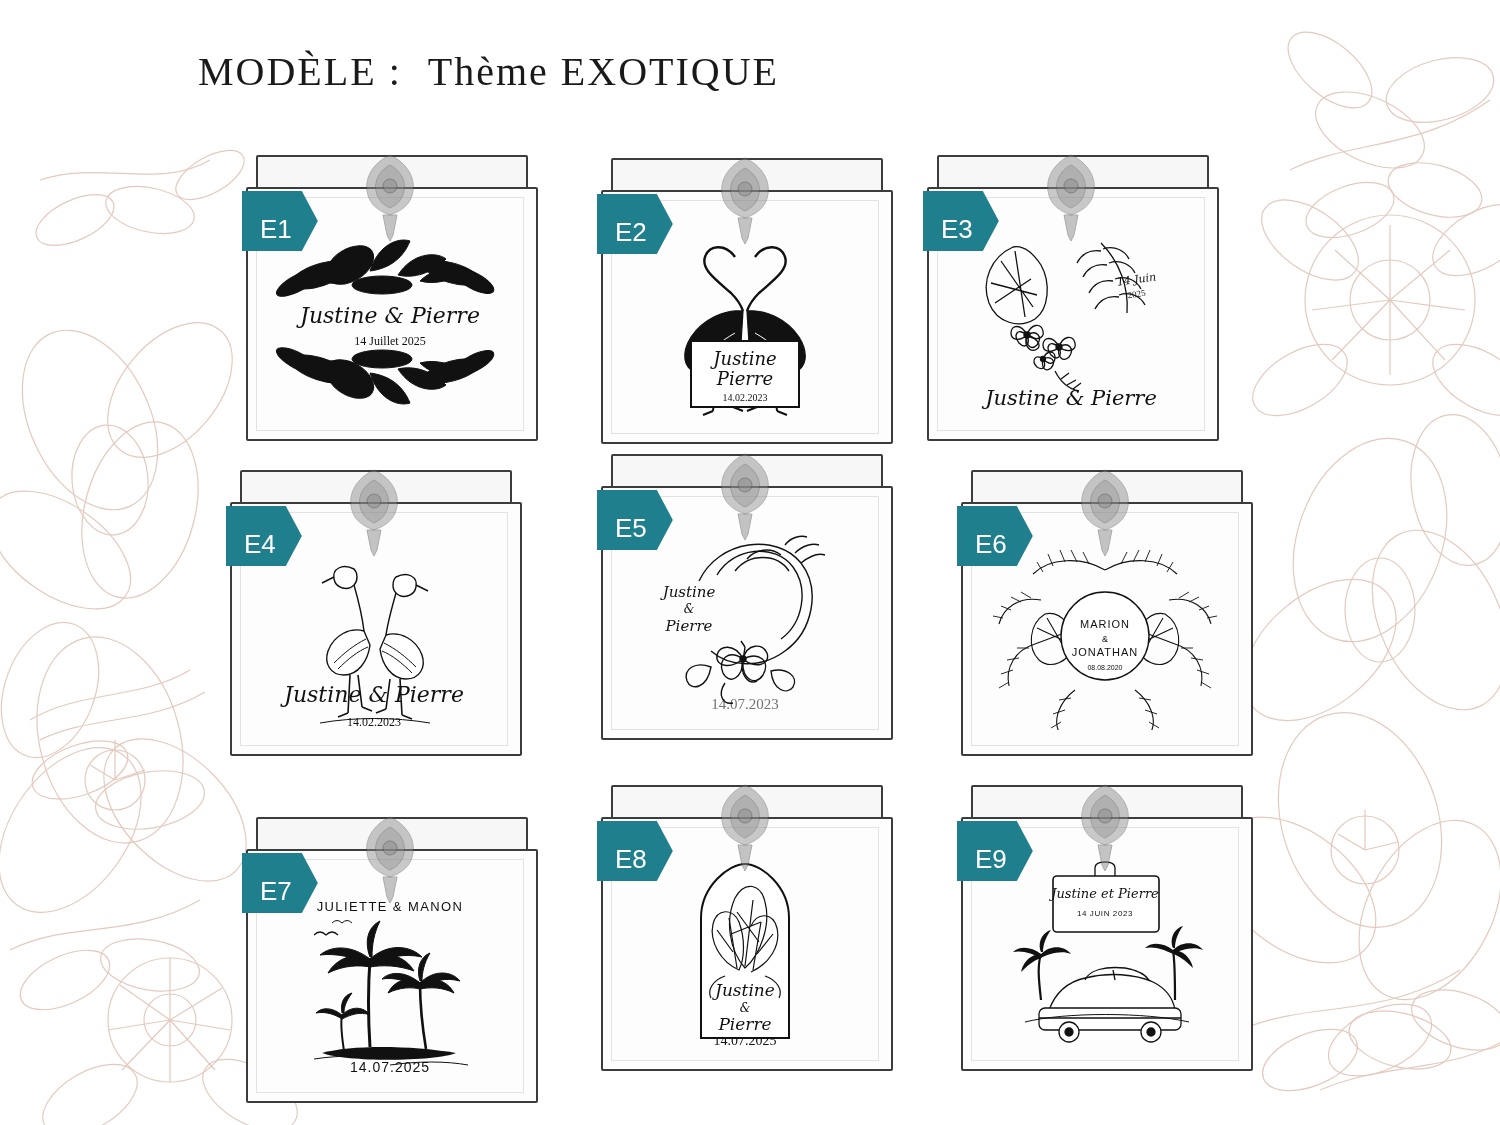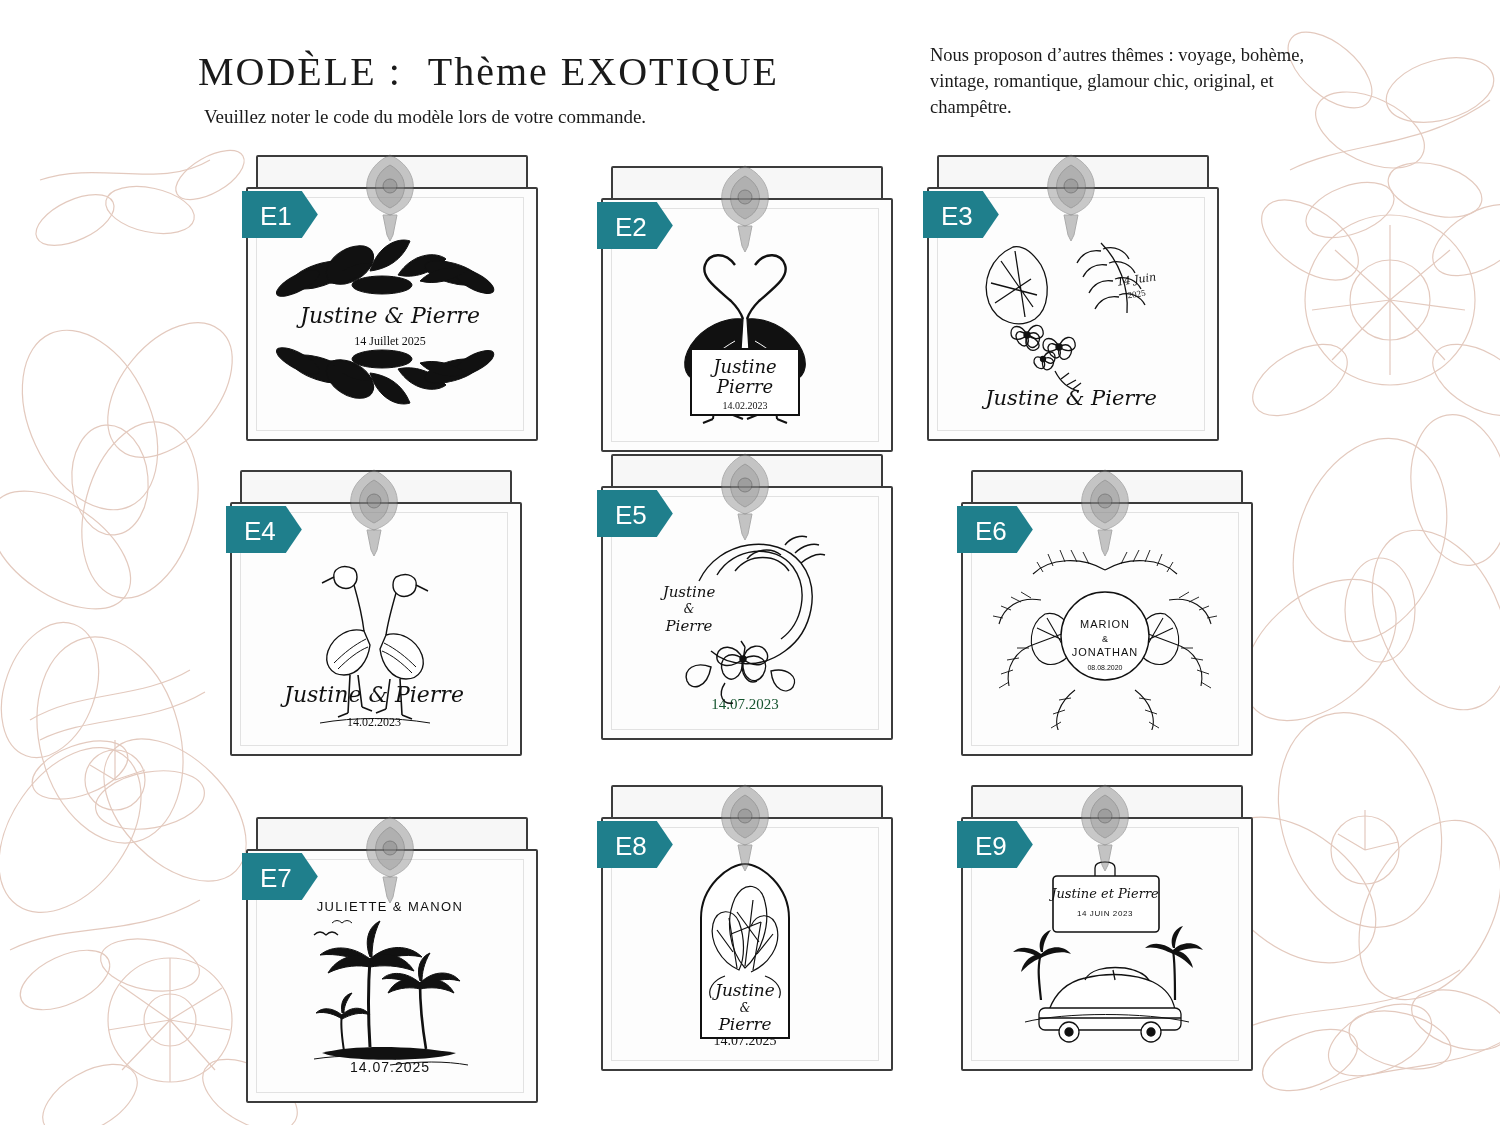--- a/index.html
+++ b/index.html
@@ -129,21 +129,21 @@
     position: absolute;
     left: 2px;
     top: 46px;
     height: 44px;
     background: #1f7f8c;
     color: #ffffff;
     font-family: "Liberation Sans", sans-serif;
     font-size: 26px;
     display: flex;
     align-items: center;
-    padding: 3px 26px 0 18px;
+    padding: 16px 26px 0 18px;
     z-index: 5;
     clip-path: polygon(0 0, calc(100% - 16px) 0, 100% 50%, calc(100% - 16px) 100%, 0 100%);
   }
 
   
   .clasp {
     position: absolute;
     left: 50%;
     transform: translateX(-50%);
     top: 8px;
@@ -260,22 +260,20 @@
       <ellipse cx="30" cy="170" rx="52" ry="28" transform="rotate(-30 30 170)"></ellipse>
       <ellipse cx="190" cy="165" rx="52" ry="28" transform="rotate(30 190 165)"></ellipse>
     </g>
   </g>
 </svg>
 
 <div class="header">
   <div class="title">
     <span class="t-label">MODÈLE :</span><span class="t-theme">Thème EXOTIQUE</span>
   </div>
-  <div class="subtitle">Veuillez noter le code du modèle lors de votre commande.</div>
-  <div class="note">Nous proposon d’autres thêmes : voyage, bohème, vintage, romantique, glamour chic, original, et champêtre.</div>
 </div>
 
 <div class="grid">
 
   <div class="cell" style="left:240px; top:5px;">
     <div class="box">
       <div class="box-lid"></div>
       <div class="box-body"></div>
       <div class="box-inner-line"></div>
     </div>
@@ -325,21 +323,21 @@
         <text class="script" x="120" y="98" text-anchor="middle" font-size="22" fill="#111">
           <tspan>Justine &amp; Pierre</tspan>
         </text>
         <text x="120" y="120" text-anchor="middle" font-size="12" fill="#111" font-family="Liberation Serif, serif">
           <tspan>14 Juillet 2025</tspan>
         </text>
       </svg>
     </div>
   </div>
 
-  <div class="cell" style="left:595px; top:16px;">
+  <div class="cell" style="left:595px; top:8px;">
     <div class="box">
       <div class="box-lid"></div>
       <div class="box-body"></div>
       <div class="box-inner-line"></div>
     </div>
     <svg class="clasp" viewBox="0 0 70 90">
       <g fill="#8a8a8a" stroke="#5c5c5c" stroke-width="1">
         <path d="M35 2 C18 10 10 24 12 38 C14 52 24 58 35 62 C46 58 56 52 58 38 C60 24 52 10 35 2 Z" opacity=".55"></path>
         <path d="M35 12 C24 18 19 28 21 38 C23 48 29 52 35 55 C41 52 47 48 49 38 C51 28 46 18 35 12 Z" opacity=".5"></path>
         <circle cx="35" cy="33" r="7" opacity=".8"></circle>
@@ -555,21 +553,21 @@
         </text>
         <text class="script" x="64" y="94" text-anchor="middle" font-size="12" fill="#111">
           <tspan>&amp;</tspan>
         </text>
         <text class="script" x="64" y="112" text-anchor="middle" font-size="15" fill="#111">
           <tspan>Pierre</tspan>
         </text>
       </svg>
     </div>
     <div style="position:absolute; left:0; top:252px; width:300px; text-align:center;">
-      <div style="font-size:15px; color:#14532d; font-family:'Liberation Serif',serif;">14.07.2023</div>
+      <div style="font-size:15px; color:#737373; font-family:'Liberation Serif',serif;">14.07.2023</div>
     </div>
   </div>
 
   <div class="cell" style="left:955px; top:320px;">
     <div class="box">
       <div class="box-lid"></div>
       <div class="box-body"></div>
       <div class="box-inner-line"></div>
     </div>
     <svg class="clasp" viewBox="0 0 70 90">

